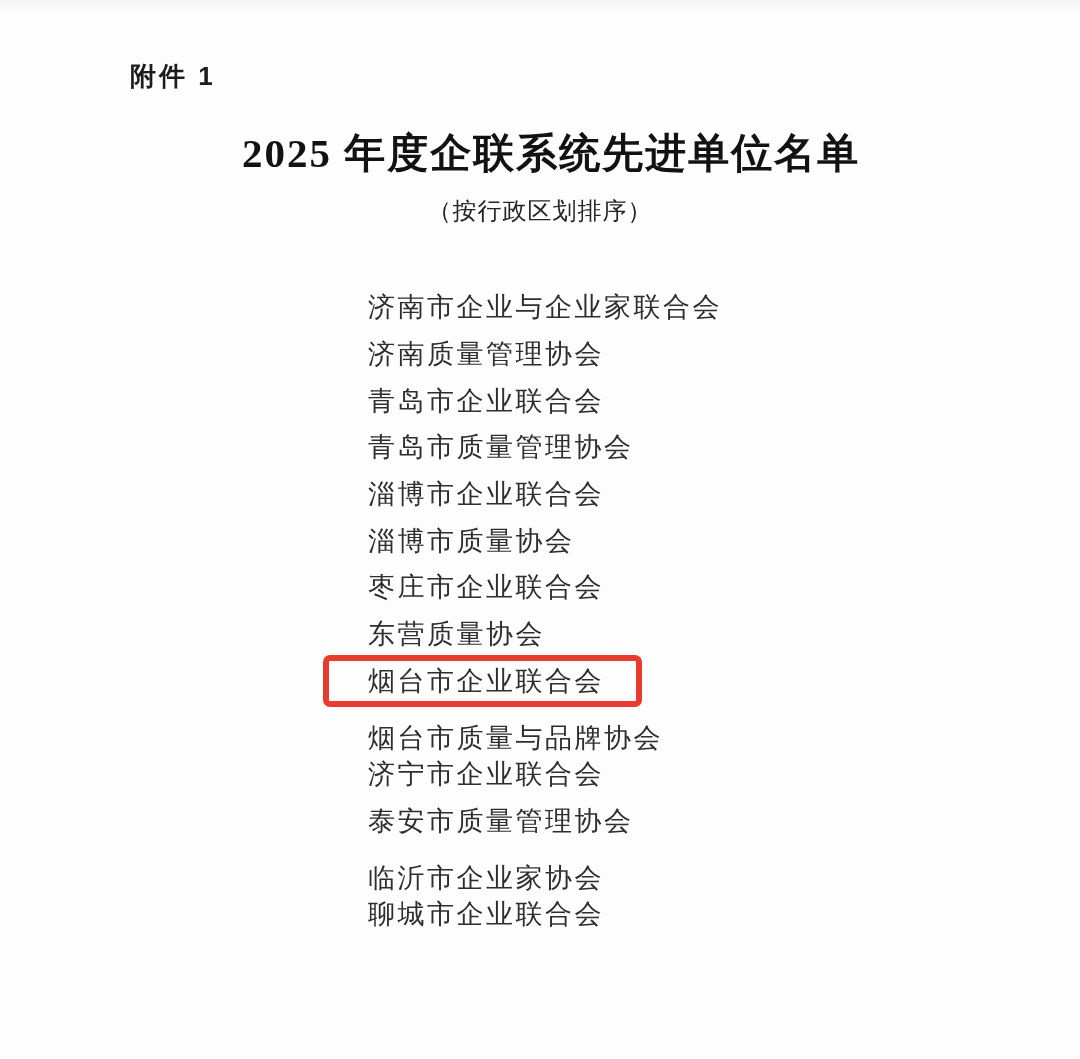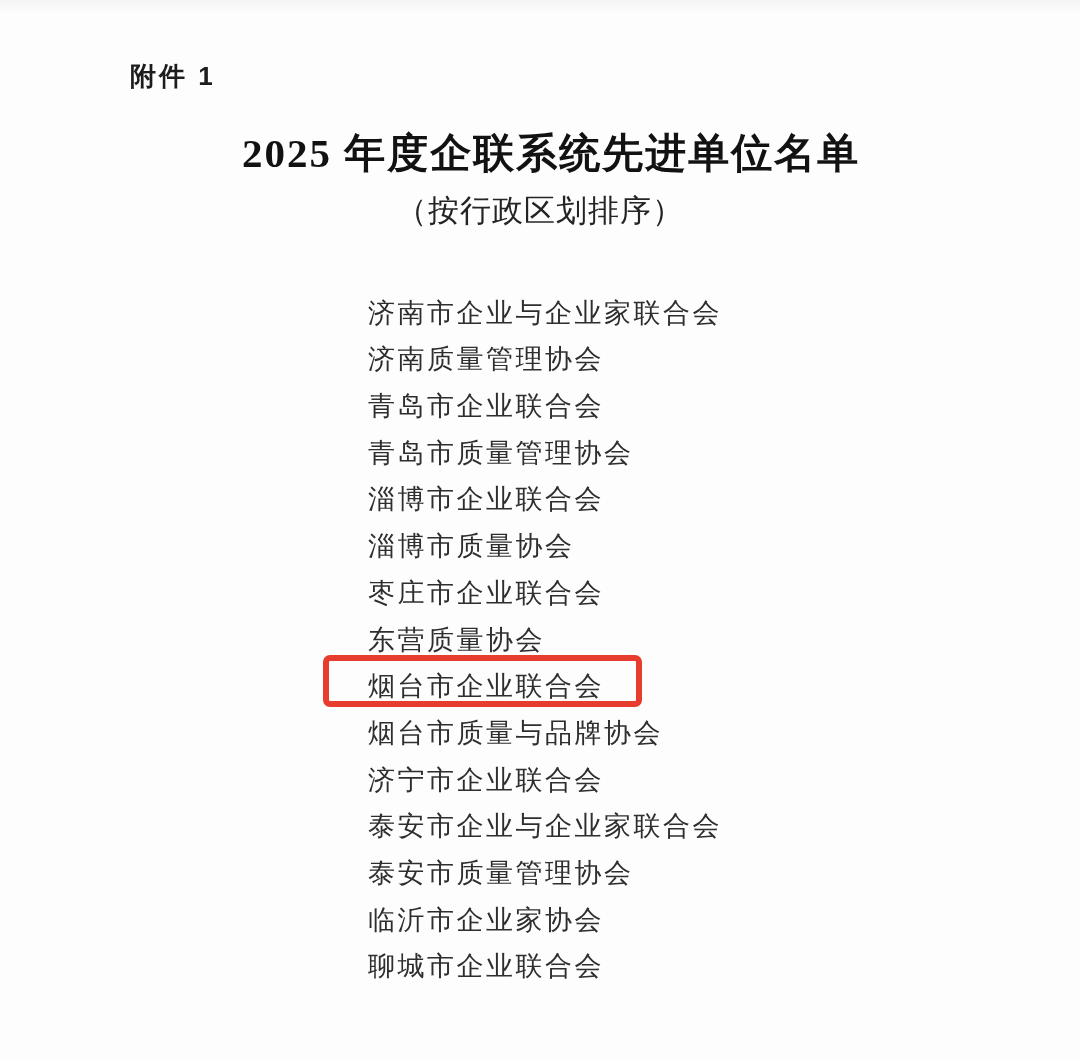--- a/index.html
+++ b/index.html
@@ -39,36 +39,36 @@
     letter-spacing: 2px;
     color: #121212;
     line-height: 52px;
   }
   .doc-subtitle {
     position: absolute;
     left: 0;
     top: 194px;
     width: 1080px;
     text-align: center;
-    font-size: 31px;
+    font-size: 24px;
     letter-spacing: 1px;
     color: #242424;
     line-height: 34px;
   }
   .unit-list {
     position: absolute;
     left: 368px;
     top: 284px;
     width: 560px;
   }
   .unit-row {
     position: relative;
     height: 46.7px;
     display: flex;
-    align-items: flex-end;
+    align-items: center;
     font-family: Liberation Serif, serif;
   }
   .unit-name {
     font-size: 27px;
     letter-spacing: 2.5px;
     color: #2e2e2e;
     white-space: nowrap;
   }
   .red-box {
     position: absolute;
@@ -121,23 +121,20 @@
         <div class="red-box" style="border-color: rgb(231, 60, 46);"></div>
         <span class="unit-name" style="color: rgb(46, 46, 46);">烟台市企业联合会</span>
       </div>
       <div class="unit-row">
         <span class="unit-name" style="color: rgb(46, 46, 46); margin-top: 20px;">烟台市质量与品牌协会</span>
       </div>
       <div class="unit-row">
         <span class="unit-name" style="color: rgb(46, 46, 46);">济宁市企业联合会</span>
       </div>
       <div class="unit-row">
-        <span class="unit-name" style="color: rgb(46, 46, 46);">泰安市企业与企业家联合会</span>
-      </div>
-      <div class="unit-row">
         <span class="unit-name" style="color: rgb(46, 46, 46);">泰安市质量管理协会</span>
       </div>
       <div class="unit-row">
         <span class="unit-name" style="color: rgb(46, 46, 46); margin-top: 20px;">临沂市企业家协会</span>
       </div>
       <div class="unit-row">
         <span class="unit-name" style="color: rgb(46, 46, 46);">聊城市企业联合会</span>
       </div>
     </div>
 </div>

